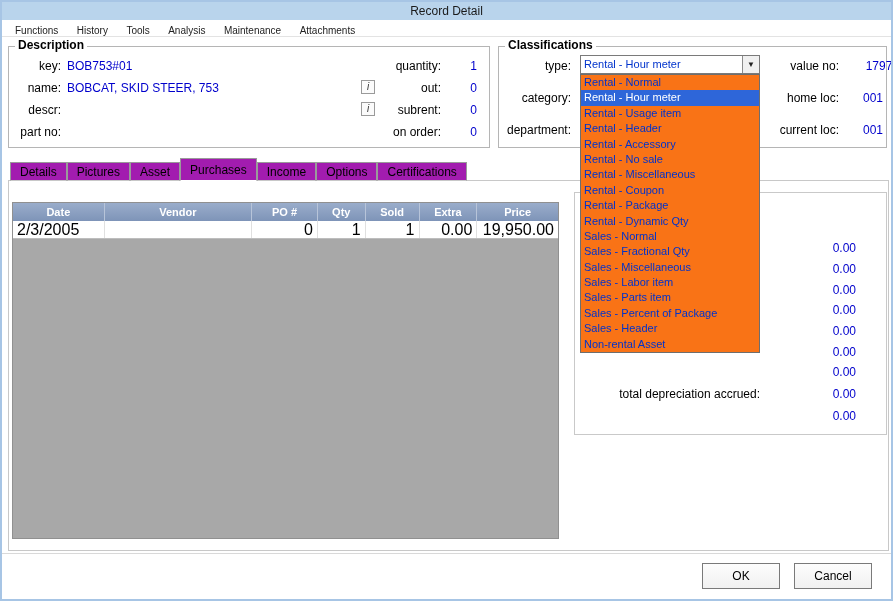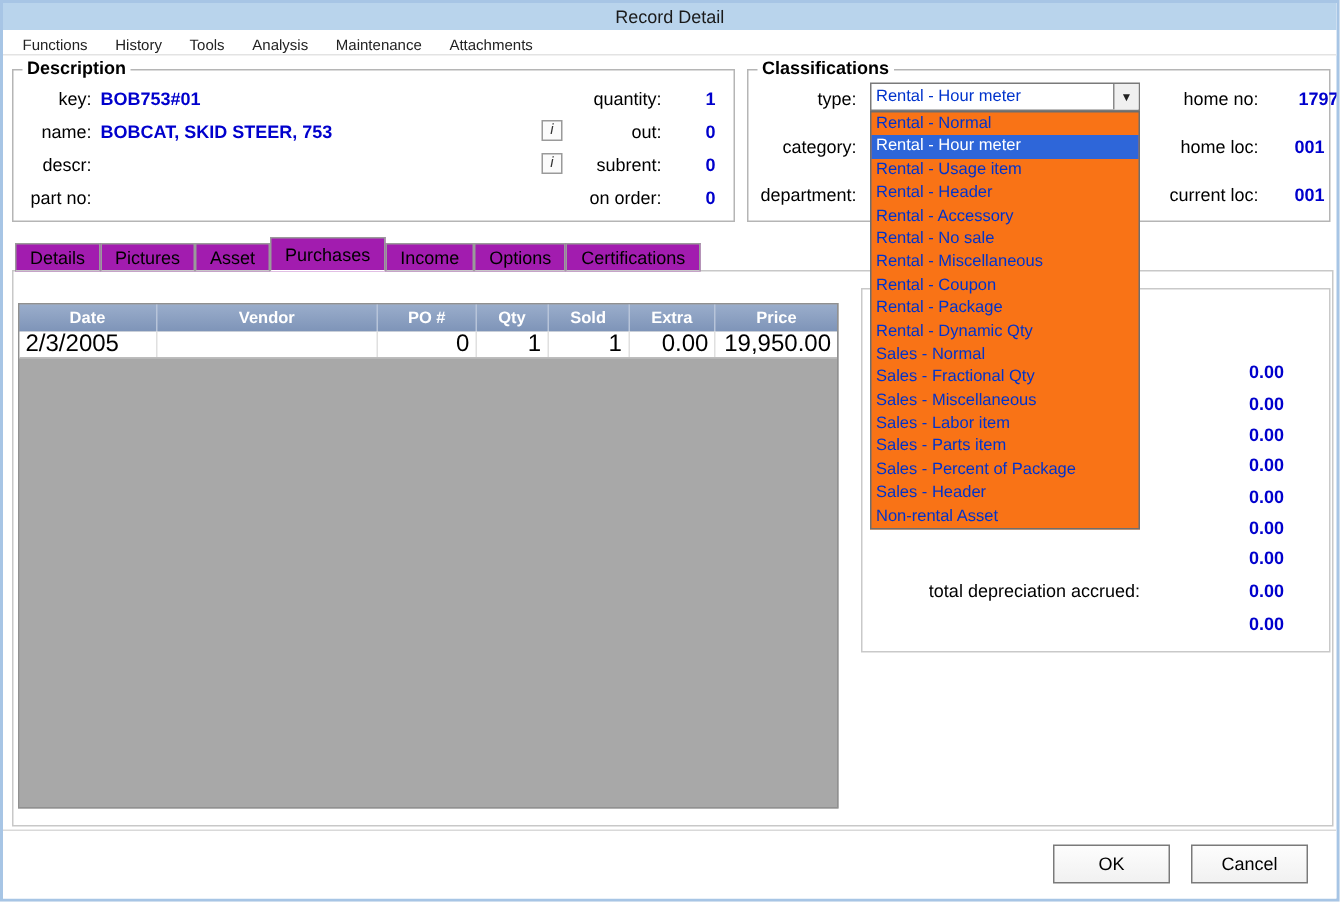--- a/index.html
+++ b/index.html
@@ -18,21 +18,21 @@
   }
   .menu-item {
     display:inline-block; font-size:10px; color:#222; padding:2px 7px; cursor:default;
   }
   .groupbox { position:absolute; border:1px solid #b5b5b5; background:transparent; }
   .legend {
     position:absolute; top:-9px; left:6px; background:#ffffff; padding:0 3px;
     font-weight:bold; font-size:12px; color:#000;
   }
   .lbl { position:absolute; font-size:12px; color:#000; text-align:right; line-height:14px; white-space:nowrap; }
-  .val { position:absolute; font-size:12px; font-weight:bold; color:#0000cc; line-height:14px; white-space:nowrap; }
+  .val { position:absolute; font-size:12px; font-weight:normal; color:#0000cc; line-height:14px; white-space:nowrap; }
   .val-r { text-align:right; }
   .mini-btn {
     position:absolute; width:14px; height:14px; background:#fbfbfb; border:1px solid #9a9a9a;
     font-size:10px; font-style:italic; line-height:12px; text-align:center; color:#333; cursor:pointer;
   }
   
   .combobox {
     position:absolute; left:578px; top:53px; width:180px; height:19px;
     border:1px solid #7a7a7a; background:#fff; z-index:6; cursor:pointer;
   }
@@ -141,21 +141,21 @@
     <span class="lbl" style="left:4px; top:78px; width:48px;">part no:</span>
     <span class="val" style="left:58px; top:78px;"></span>
     <span class="lbl" style="left:318px; top:78px; width:114px;">on order:</span>
     <span class="val val-r" style="left:436px; top:78px; width:32px;">0</span>
   </div>
 
   <div class="groupbox" style="left:496px; top:44px; width:389px; height:102px;">
     <span class="legend">Classifications</span>
 
     <span class="lbl" style="left:0px; top:12px; width:72px;">type:</span>
-    <span class="lbl" style="left:240px; top:12px; width:100px;">home no:</span>
+    <span class="lbl" style="left:240px; top:12px; width:100px;">value no:</span>
     <span class="val val-r" style="left:324px; top:12px; width:40px;margin-left:36px;">17975</span>
 
     <span class="lbl" style="left:0px; top:44px; width:72px;text-align:right;">category:</span>
     <span class="lbl" style="left:240px; top:44px; width:100px;">home loc:</span>
     <span class="val val-r" style="left:344px; top:44px; width:40px;">001</span>
 
     <span class="lbl" style="left:0px; top:76px; width:72px;">department:</span>
     <span class="lbl" style="left:240px; top:76px; width:100px;">current loc:</span>
     <span class="val val-r" style="left:344px; top:76px; width:40px;">001</span>
   </div>

